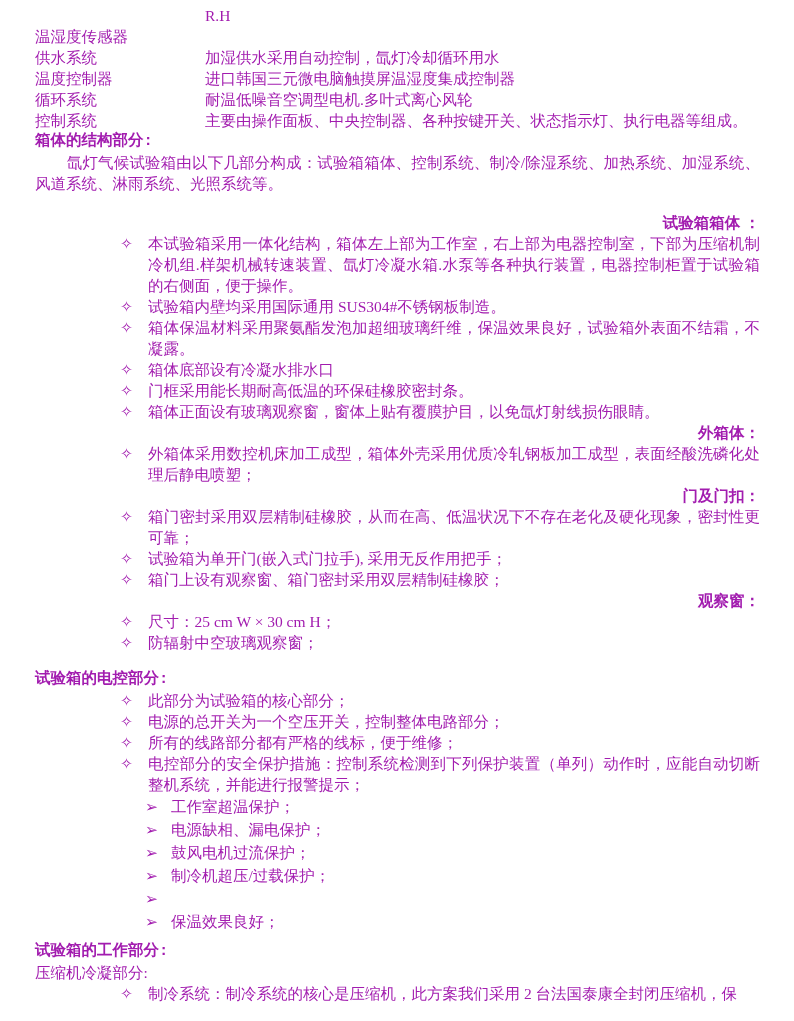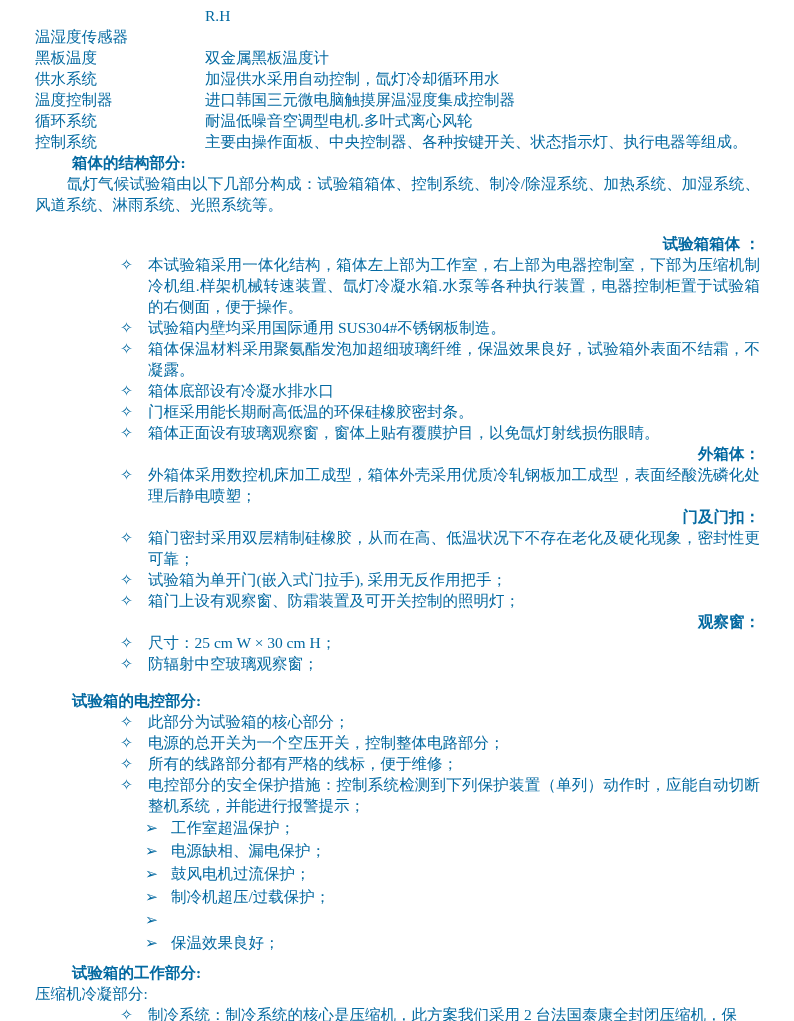--- a/index.html
+++ b/index.html
@@ -2,34 +2,33 @@
 <html><head>
 <meta charset="utf-8">
 <style>
   html,body { margin:0; padding:0; background:#ffffff; }
   .page {
     position:relative;
     width:794px; height:1021px;
     box-sizing:border-box;
     padding:5px 34px 0 35px;
     background:#ffffff;
-    color:#0369a1;
+    color:#a21caf;
     font-family:"Liberation Serif","DejaVu Serif",serif;
     font-size:15.5px;
     line-height:21px;
     overflow:hidden;
   }
   .spec-row { display:flex; }
   .spec-label { width:170px; flex:none; }
   .spec-value { flex:1; }
   .heading {
     font-weight:700;
-    font-family:Liberation Serif, serif;
+    font-family:Liberation Mono, monospace;
     font-size:15.5px;
-    margin-left:37px;
   }
   .sub-title {
     font-weight:700;
     font-family:"Liberation Sans","DejaVu Sans",sans-serif;
     text-align:right;
   }
   .plain-title { font-weight:400; }
   .intro { text-indent:2.05em; text-align:justify; margin:0 0 18px 0; }
   .bullet { display:flex; margin-left:85px; text-align:justify; }
   .bullet .b-icon { width:28px; flex:none; }
@@ -44,24 +43,20 @@
 
 <div class="page">
 
   <div>
     <div class="spec-row">
       <span class="spec-label"></span>
       <span class="spec-value">R.H</span>
     </div>
     <div class="spec-row">
       <span class="spec-label">温湿度传感器</span>
-    </div>
-    <div class="spec-row">
-      <span class="spec-label">黑板温度</span>
-      <span class="spec-value">双金属黑板温度计</span>
     </div>
     <div class="spec-row">
       <span class="spec-label">供水系统</span>
       <span class="spec-value">加湿供水采用自动控制，氙灯冷却循环用水</span>
     </div>
     <div class="spec-row">
       <span class="spec-label">温度控制器</span>
       <span class="spec-value">进口韩国三元微电脑触摸屏温湿度集成控制器</span>
     </div>
     <div class="spec-row">
@@ -113,21 +108,21 @@
   <div class="bullet">
     <span class="b-icon">✧</span>
     <span class="b-txt">箱门密封采用双层精制硅橡胶，从而在高、低温状况下不存在老化及硬化现象，密封性更可靠；</span>
   </div>
   <div class="bullet">
     <span class="b-icon">✧</span>
     <span class="b-txt">试验箱为单开门(嵌入式门拉手), 采用无反作用把手；</span>
   </div>
   <div class="bullet">
     <span class="b-icon">✧</span>
-    <span class="b-txt">箱门上设有观察窗、防霜装置及可开关控制的照明灯；</span>
+    <span class="b-txt">箱门上设有观察窗、箱门密封采用双层精制硅橡胶；</span>
   </div>
 
   <div class="sub-title">观察窗：</div>
   <div class="bullet">
     <span class="b-icon">✧</span>
     <span class="b-txt">尺寸：25 cm W × 30 cm H；</span>
   </div>
   <div class="bullet">
     <span class="b-icon">✧</span>
     <span class="b-txt">防辐射中空玻璃观察窗；</span>

